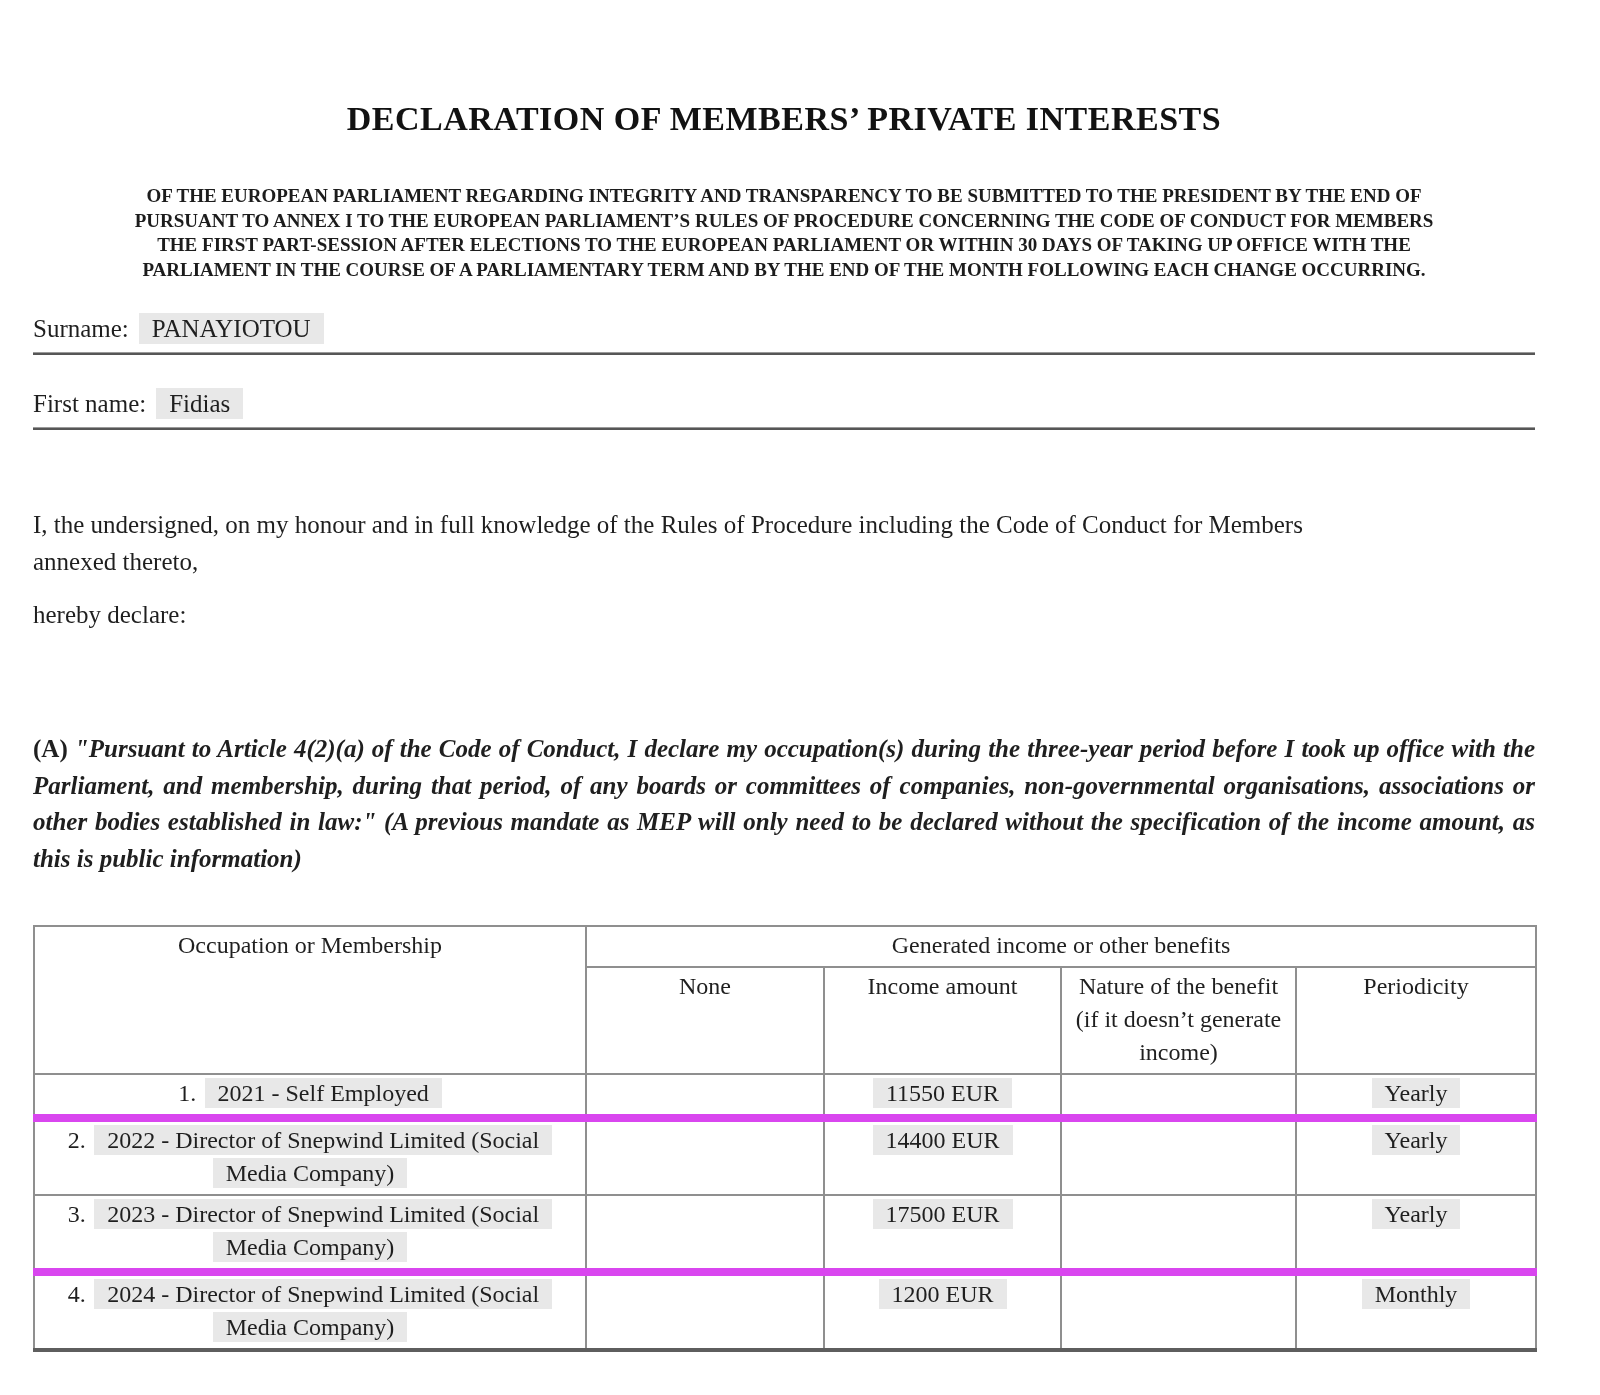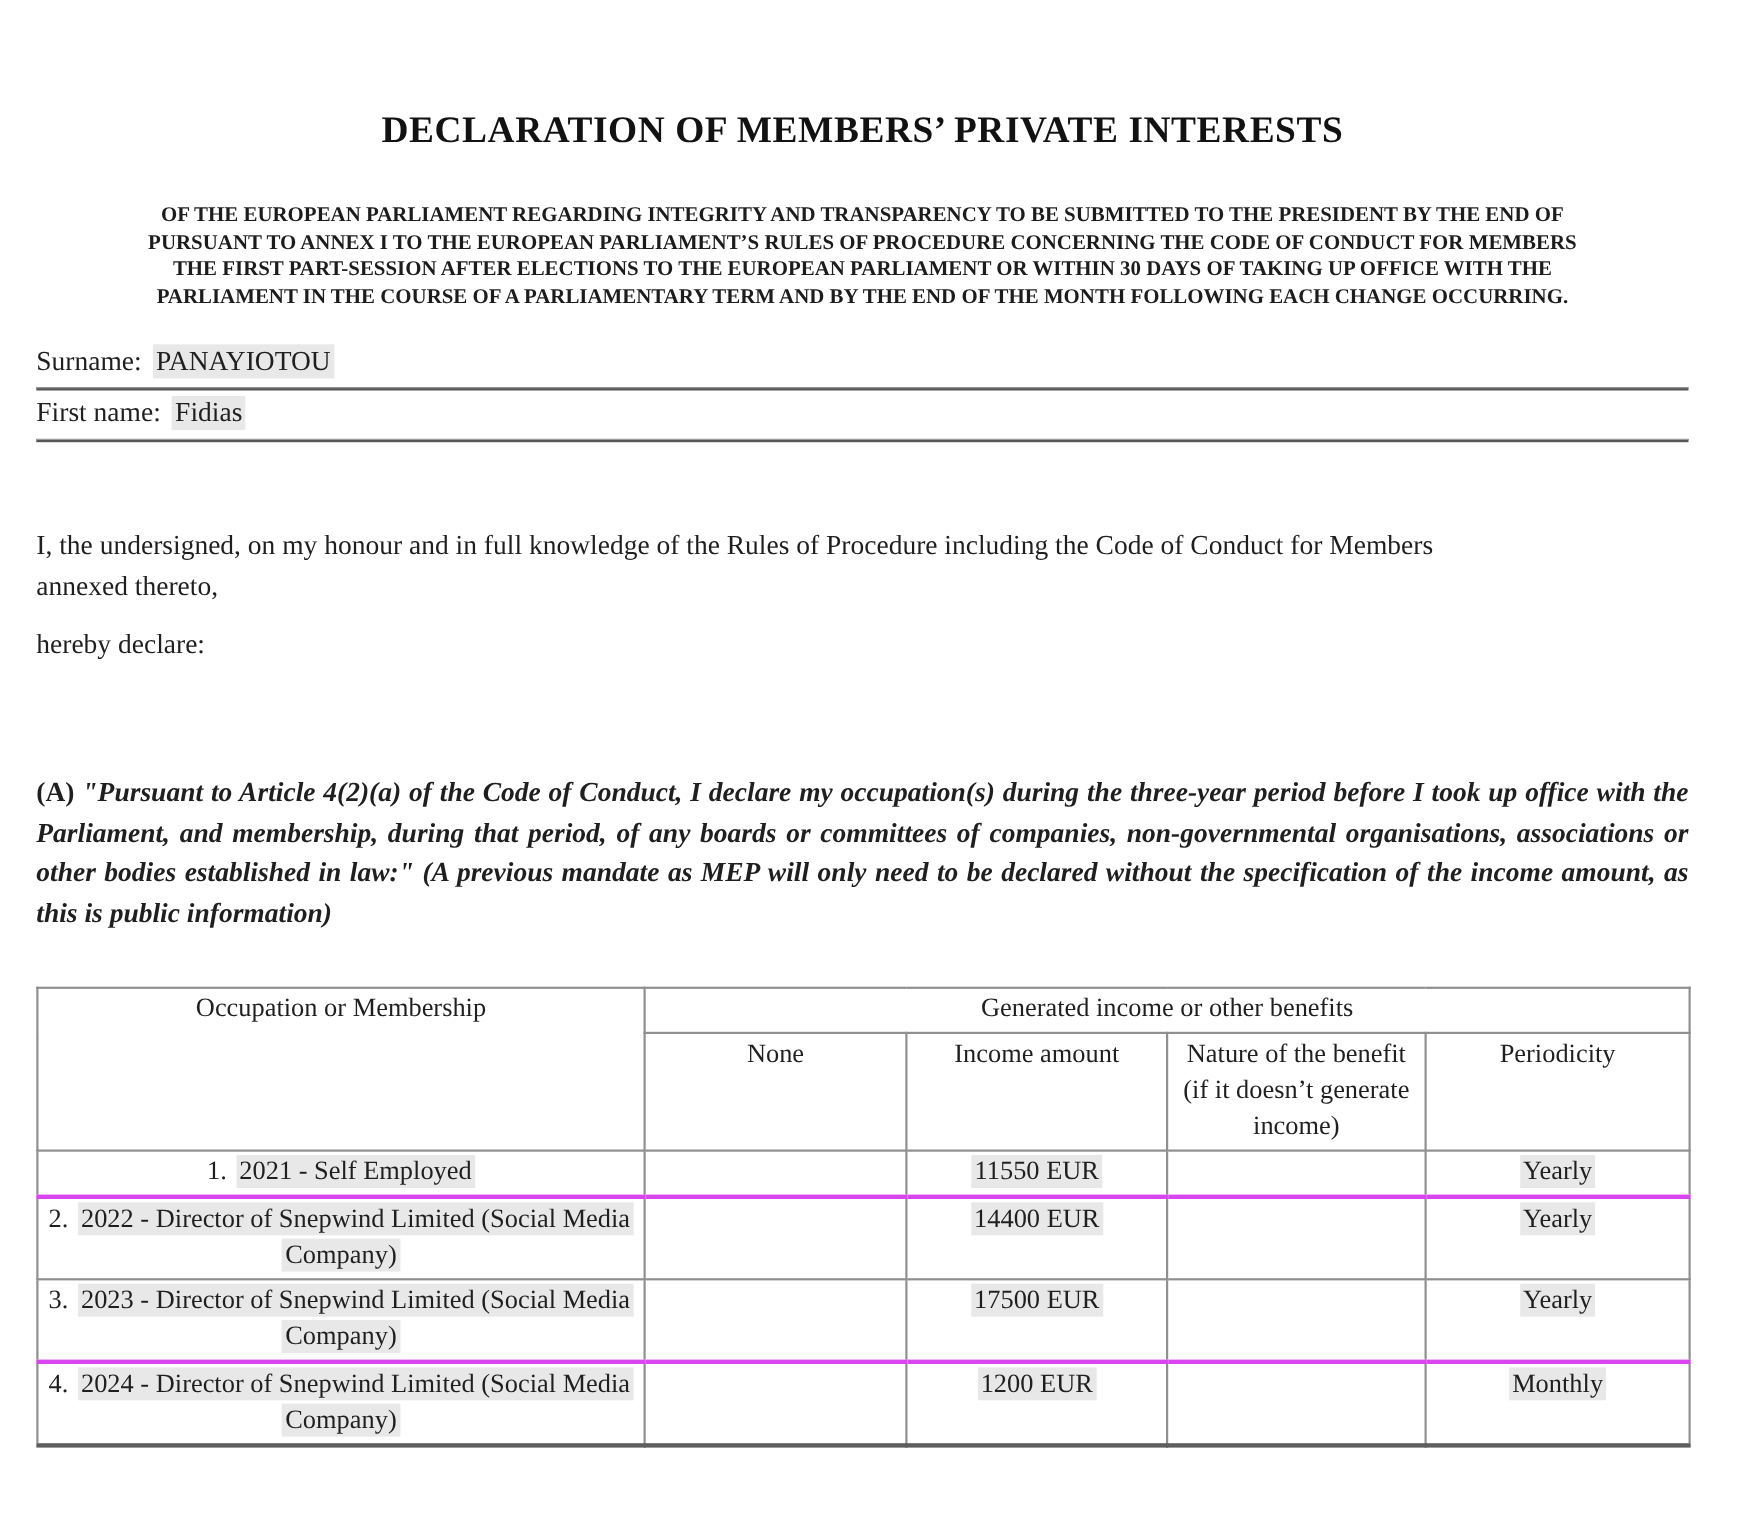--- a/index.html
+++ b/index.html
@@ -28,25 +28,25 @@
     font-size: 19px;
     font-weight: bold;
     line-height: 24.5px;
     color: #1c1c1c;
   }
   .field-row {
     font-size: 25px;
     line-height: 34px;
   }
   .field-row.surname { margin-top: 30px; }
-  .field-row.firstname { margin-top: 4px; }
+  .field-row.firstname { margin-top: 32px; }
   .field-label { font-weight: normal; margin-right: 10px; }
   .hl {
     background: #e8e8e8;
-    padding: 2px 3px;
+    padding: 2px 13px;
     box-decoration-break: clone;
     -webkit-box-decoration-break: clone;
   }
   .rule {
     margin-top: 6px;
     height: 3px;
     background: #565656;
     border-top: 1px solid #9a9a9a;
   }
   .intro {
@@ -78,21 +78,21 @@
   }
   table.interests, table.interests td {
     border: 2px solid #8f8f8f;
   }
   table.interests { border-bottom: 4px solid #5e5e5e; }
   table.interests td {
     vertical-align: top;
     padding: 2px 8px 4px 8px;
   }
   td.thick-top { border-top: 4px solid #5e5e5e; }
-  tr.dark-bottom td { border-bottom: 4px solid #d946ef; }
+  tr.dark-bottom td { border-bottom: 8px solid #d946ef; }
   .num { margin-right: 0.35em; }
 </style>
 </head>
 <body>
 
 <div class="page">
 
   <h1 class="doc-title">DECLARATION OF MEMBERS’ PRIVATE INTERESTS</h1>
 
   <div class="doc-subtitle">

